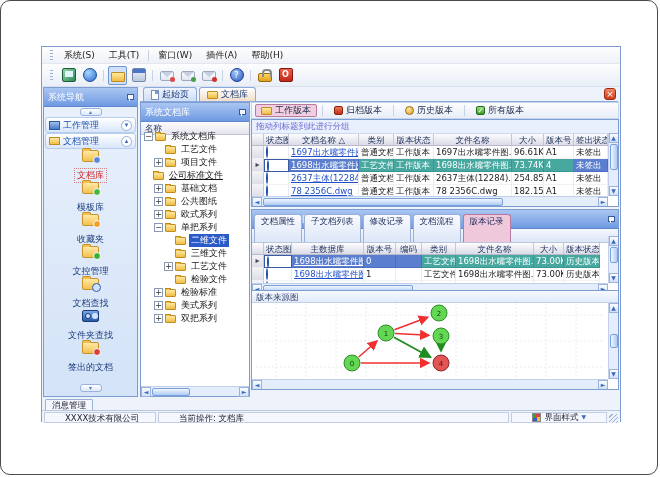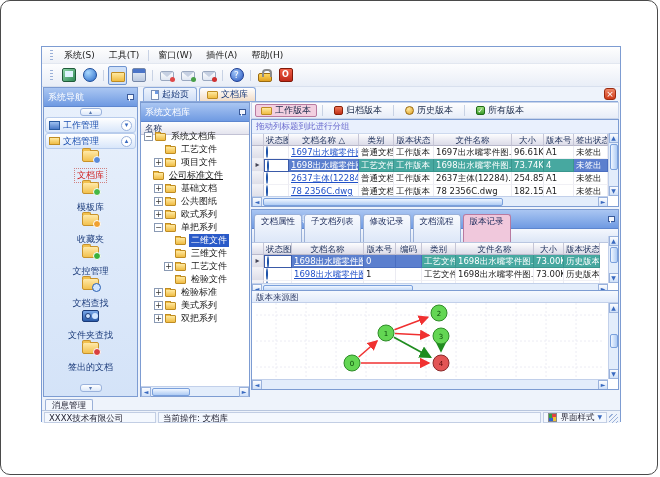--- a/index.html
+++ b/index.html
@@ -132,21 +132,21 @@
   .hscroll{position:absolute;left:0;right:10px;bottom:0;height:10px;background:#e3edfb;border-top:1px solid #c2d0ea;display:flex;align-items:center;}
   .vscroll{position:absolute;top:13px;right:0;bottom:10px;width:10px;background:#e3edfb;border-left:1px solid #c2d0ea;display:flex;flex-direction:column;align-items:center;}
   .sb-arrow{width:10px;height:10px;flex:none;background:linear-gradient(#fdfdfe,#cfe0f8);border:1px solid #9ab2dc;color:#3a6ac0;font-size:6px;line-height:8px;text-align:center;}
   .sb-thumb-h{height:8px;background:linear-gradient(#f0f6ff,#aecbf4);border:1px solid #7aa0dc;border-radius:2px;margin:0 1px;}
   .sb-thumb-v{width:8px;background:linear-gradient(90deg,#f0f6ff,#aecbf4);border:1px solid #7aa0dc;border-radius:2px;margin:1px 0;}
   .sb-fill{flex:1;}
 
   
   #msg-tab{position:absolute;left:3px;top:352px;height:11px;border:1px solid #9ab0d8;border-bottom:none;border-radius:2px 2px 0 0;background:#f4f7fd;font-size:8.5px;color:#223;line-height:10px;padding:0 6px;}
   #statusbar{position:absolute;left:0;right:0;top:363px;height:13px;background:#eef3fb;border-top:1px solid #b8c6de;display:flex;align-items:center;gap:2px;padding:0 2px;font-size:8.5px;color:#223;}
-  .sb-box{height:11px;border:1px solid #c2cee4;background:#f4f8fe;line-height:10px;padding:0 4px;white-space:nowrap;overflow:hidden;}
+  .sb-box{height:11px;border:1px solid #c2cee4;background:#f4f8fe;line-height:10px;padding:0 20px;white-space:nowrap;overflow:hidden;}
   .style-icon{width:9px;height:9px;background:conic-gradient(#e04040 25%,#f0c030 0 50%,#3060d0 0 75%,#30a040 0);border:1px solid #888;flex:none;margin-right:3px;}
   .resize-grip{width:9px;height:9px;background:repeating-linear-gradient(135deg,transparent 0 2px,#9ab0d8 2px 3px);align-self:flex-end;}
 </style>
 </head>
 <body>
 
 <div id="frame" data-interactable="false">
 <div id="app" data-interactable="false">
 
   <div class="menubar" data-interactable="false">
@@ -444,21 +444,21 @@
               <span class="dtab" data-interactable="true">文档属性</span>
               <span class="dtab" data-interactable="true">子文档列表</span>
               <span class="dtab" data-interactable="true">修改记录</span>
               <span class="dtab" data-interactable="true">文档流程</span>
               <span class="dtab active" data-interactable="true">版本记录</span>
             </div>
         <div id="detail-table" data-interactable="false">
               <div class="trow h12" data-interactable="false">
                 <span class="c hc" data-interactable="true" style="width: 12px;"></span>
                 <span class="c hc" data-interactable="true" style="width: 28px;">状态图</span>
-                <span class="c hc" data-interactable="true" style="width: 72px;">文档名称</span>
+                <span class="c hc" data-interactable="true" style="width: 72px;">主数据库</span>
                 <span class="c hc" data-interactable="true" style="width: 32px;">版本号</span>
                 <span class="c hc" data-interactable="true" style="width: 26px;">编码</span>
                 <span class="c hc" data-interactable="true" style="width: 34px;">类别</span>
                 <span class="c hc" data-interactable="true" style="width: 78px;">文件名称</span>
                 <span class="c hc" data-interactable="true" style="width: 30px;">大小</span>
                 <span class="c hc" data-interactable="true" style="width: 36px;">版本状态</span>
               </div>
               <div class="trow" data-interactable="true">
                 <span class="c selc" data-interactable="false" style="width: 12px;">▸</span>
                 <span class="c focus-cell" data-interactable="false" style="width: 28px;"><span class="status-icon" data-interactable="false"></span></span>

